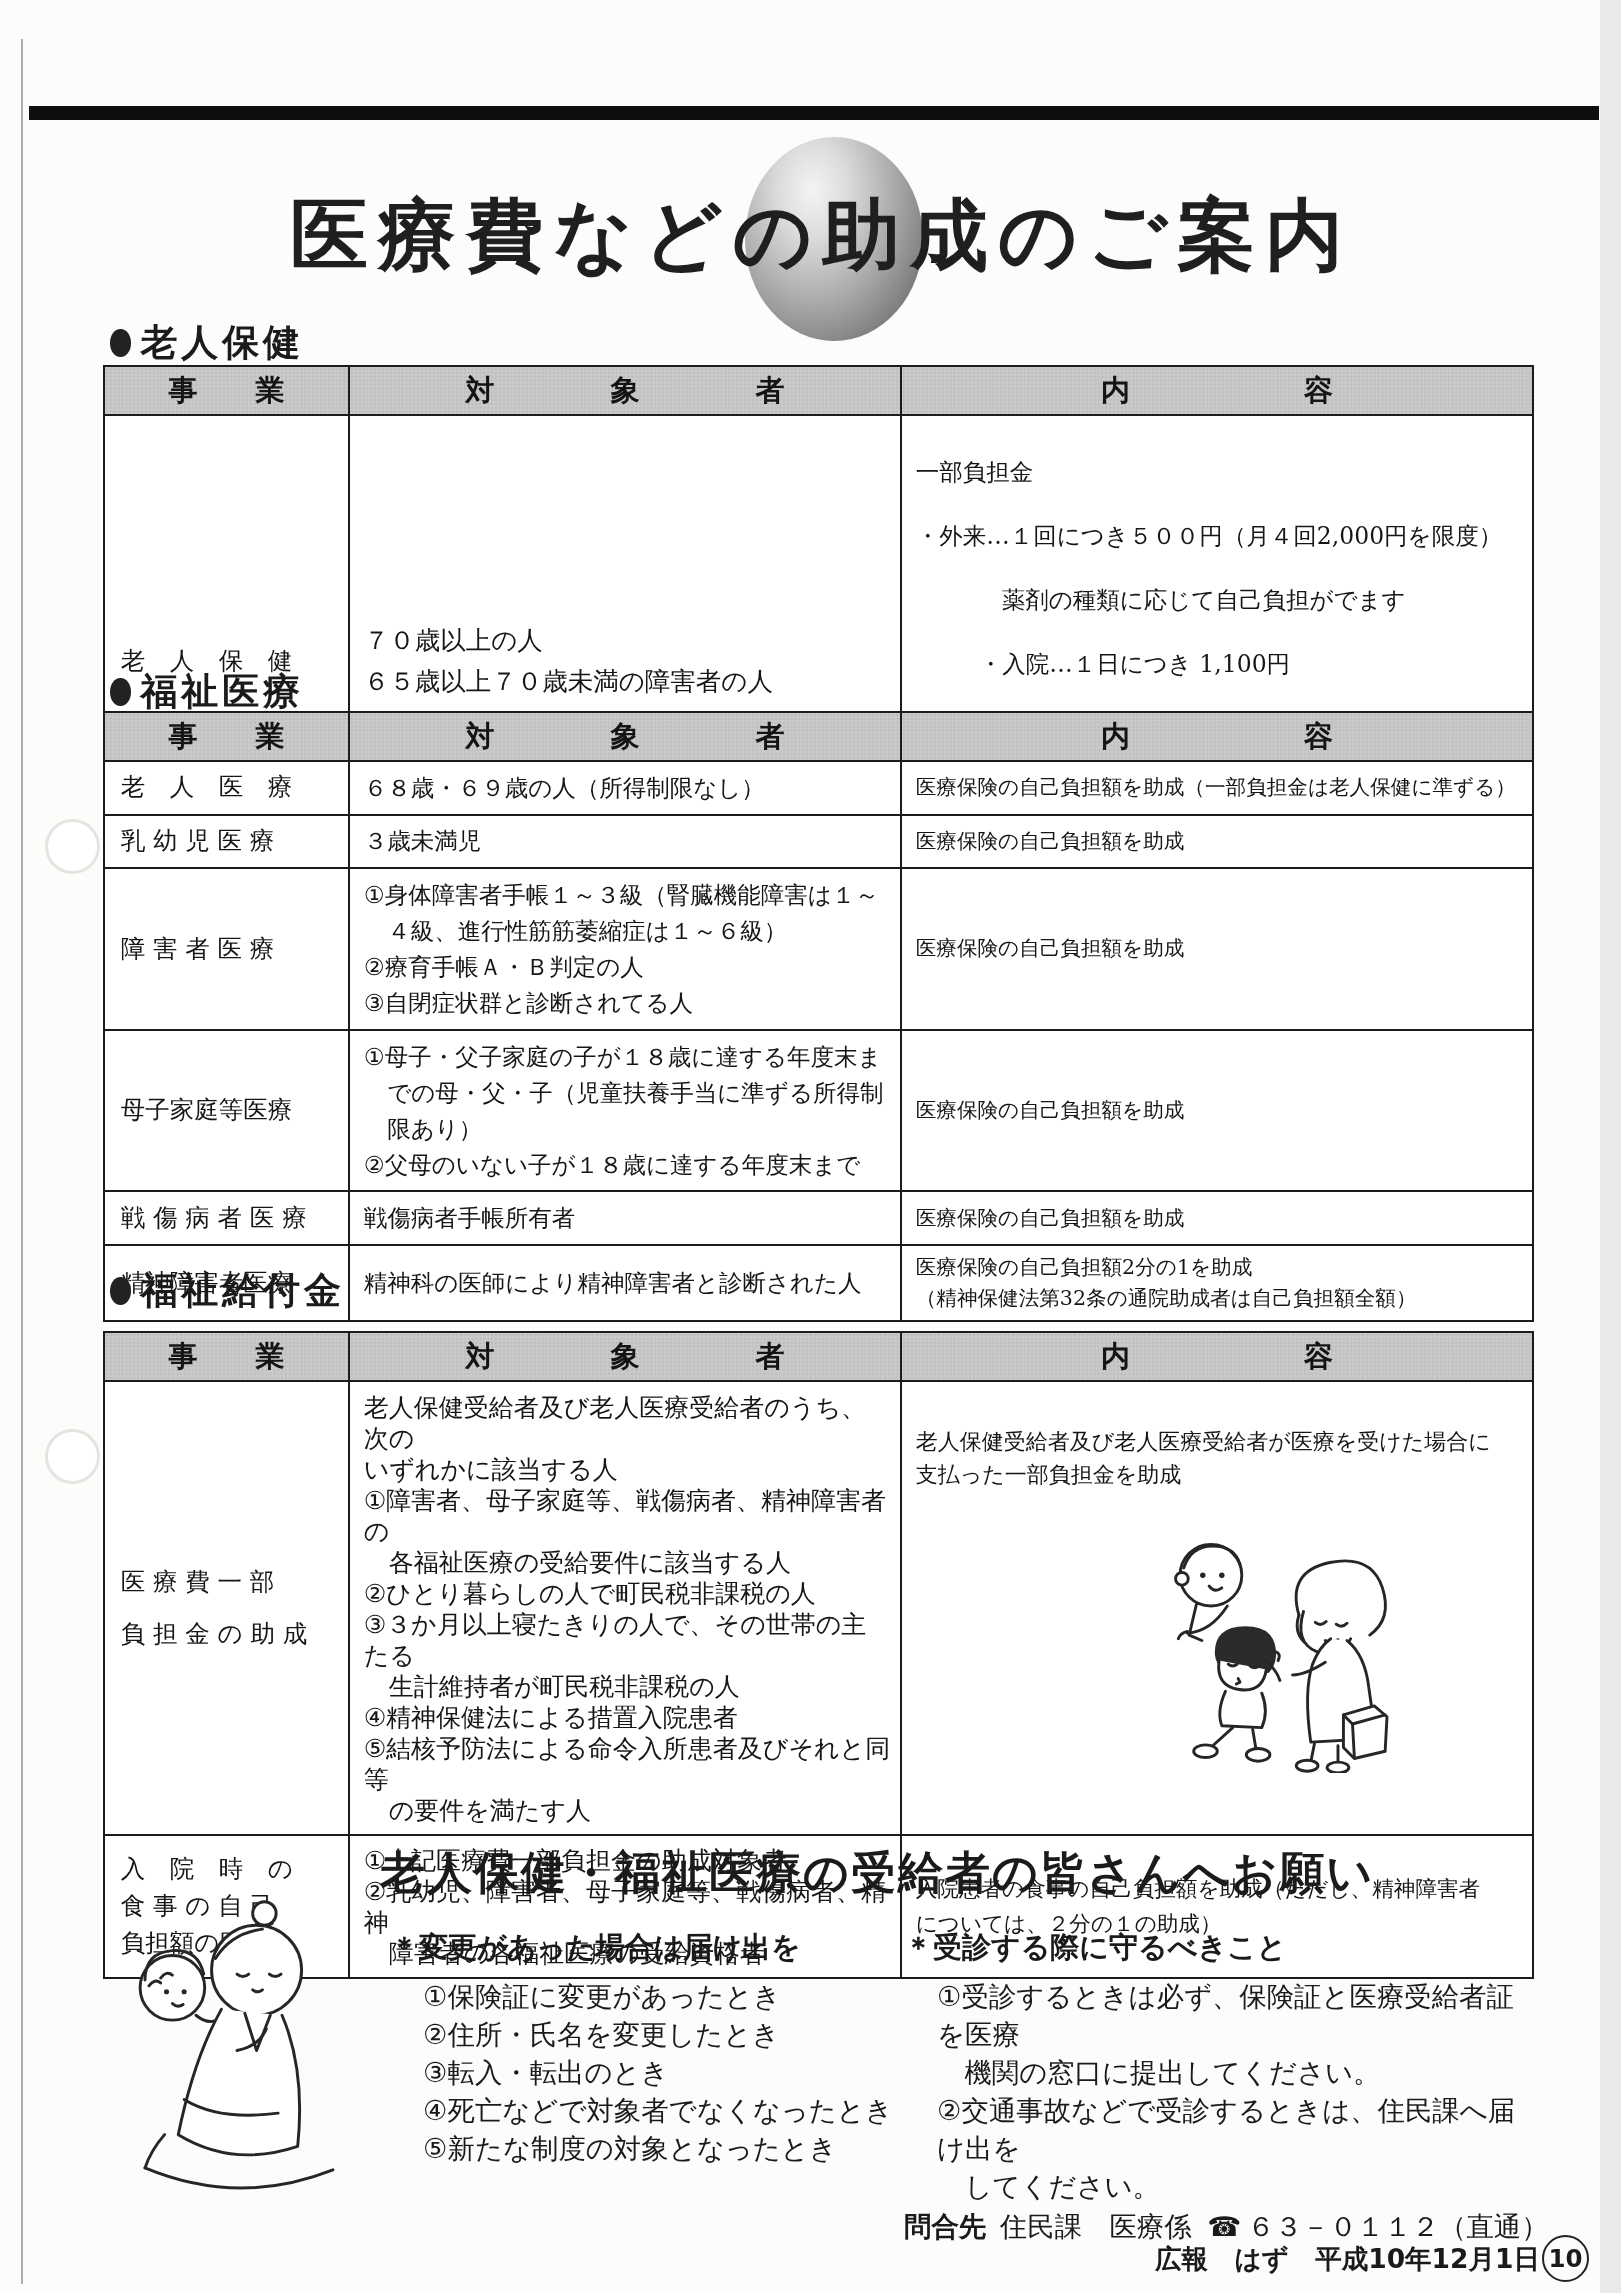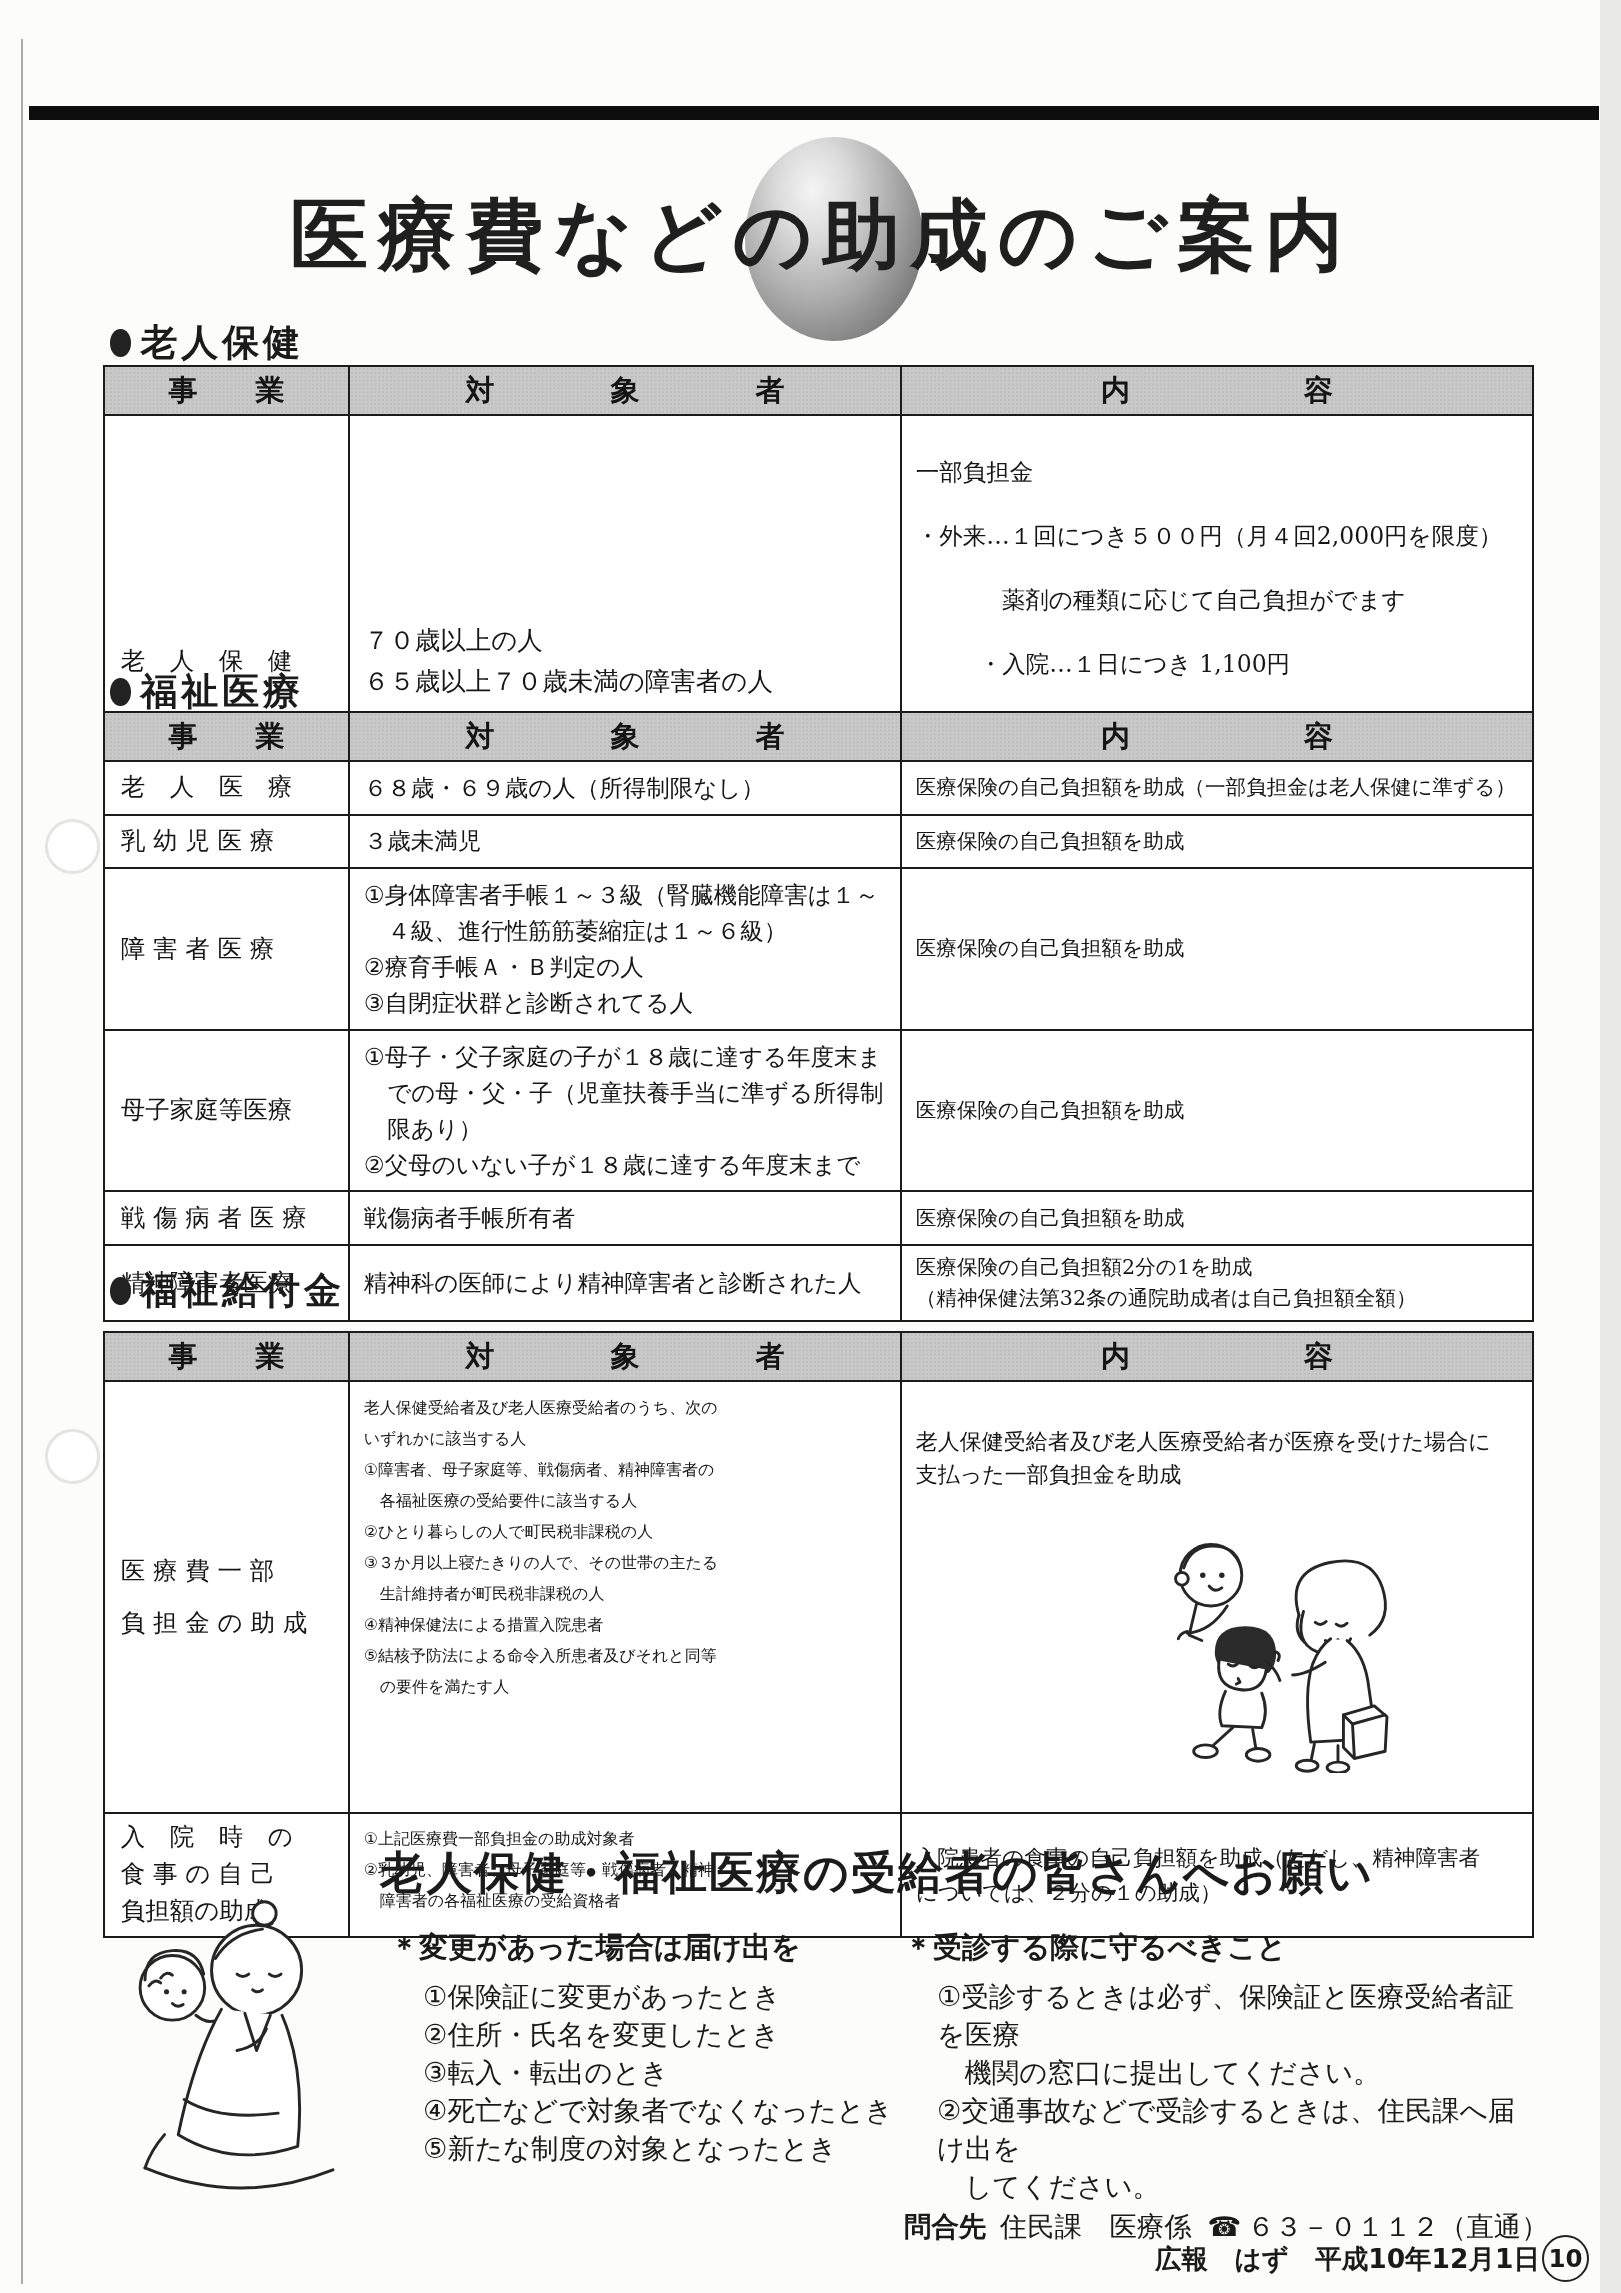--- a/index.html
+++ b/index.html
@@ -43,21 +43,21 @@
   .t1 .c-taisho{font-size:25.5px;line-height:41px;}
   .t1 .c-naiyo{vertical-align:middle;padding-top:7.8px;}
   .ln{font-size:23.5px;line-height:31px;white-space:pre;}
   .ln.sm{font-size:18.6px;line-height:29px;}
   .ind-a{padding-left:86px;} .ind-b{padding-left:63px;}
   .t2 .c-taisho{line-height:36px;}
   .t2 .c-naiyo{font-size:20.6px;line-height:31px;}
   .r36{height:35px;} .r158{height:155px;} .r148{height:145px;} .r55{height:54px;} .r78{height:76px;}
   .t1 .row-main{height:235px;}
   .t3 .row-1{height:329px;} .t3 .row-2{height:120px;}
-  .t3 .c-taisho{vertical-align:top;font-size:16px;line-height:31px;padding-top:9.8px;margin-left:48px;}
+  .t3 .c-taisho{vertical-align:top;font-size:25px;line-height:31px;padding-top:9.8px;margin-left:48px;}
   .t3 .c-jigyo-1{line-height:2.1;}
   .t3 .c-naiyo-1{vertical-align:top;font-size:22px;line-height:33px;padding-top:9.8px;}
   .t3 .c-naiyo-2{font-size:21.6px;line-height:35px;}
   .family-svg{display:block;margin:3.9px 108px 0 auto;width:323px;height:245px;}
 
   .req-heading{position:absolute;left:380px;top:1843px;margin:0;
     font-family:"DejaVu Sans","Liberation Sans",sans-serif;font-weight:900;
     font-size:45px;letter-spacing:2px;color:#1b1b1b;white-space:nowrap;}
   .elderly-svg{position:absolute;left:90px;top:1888px;width:294px;height:323px;}
   .req-col{position:absolute;top:1896px;}

